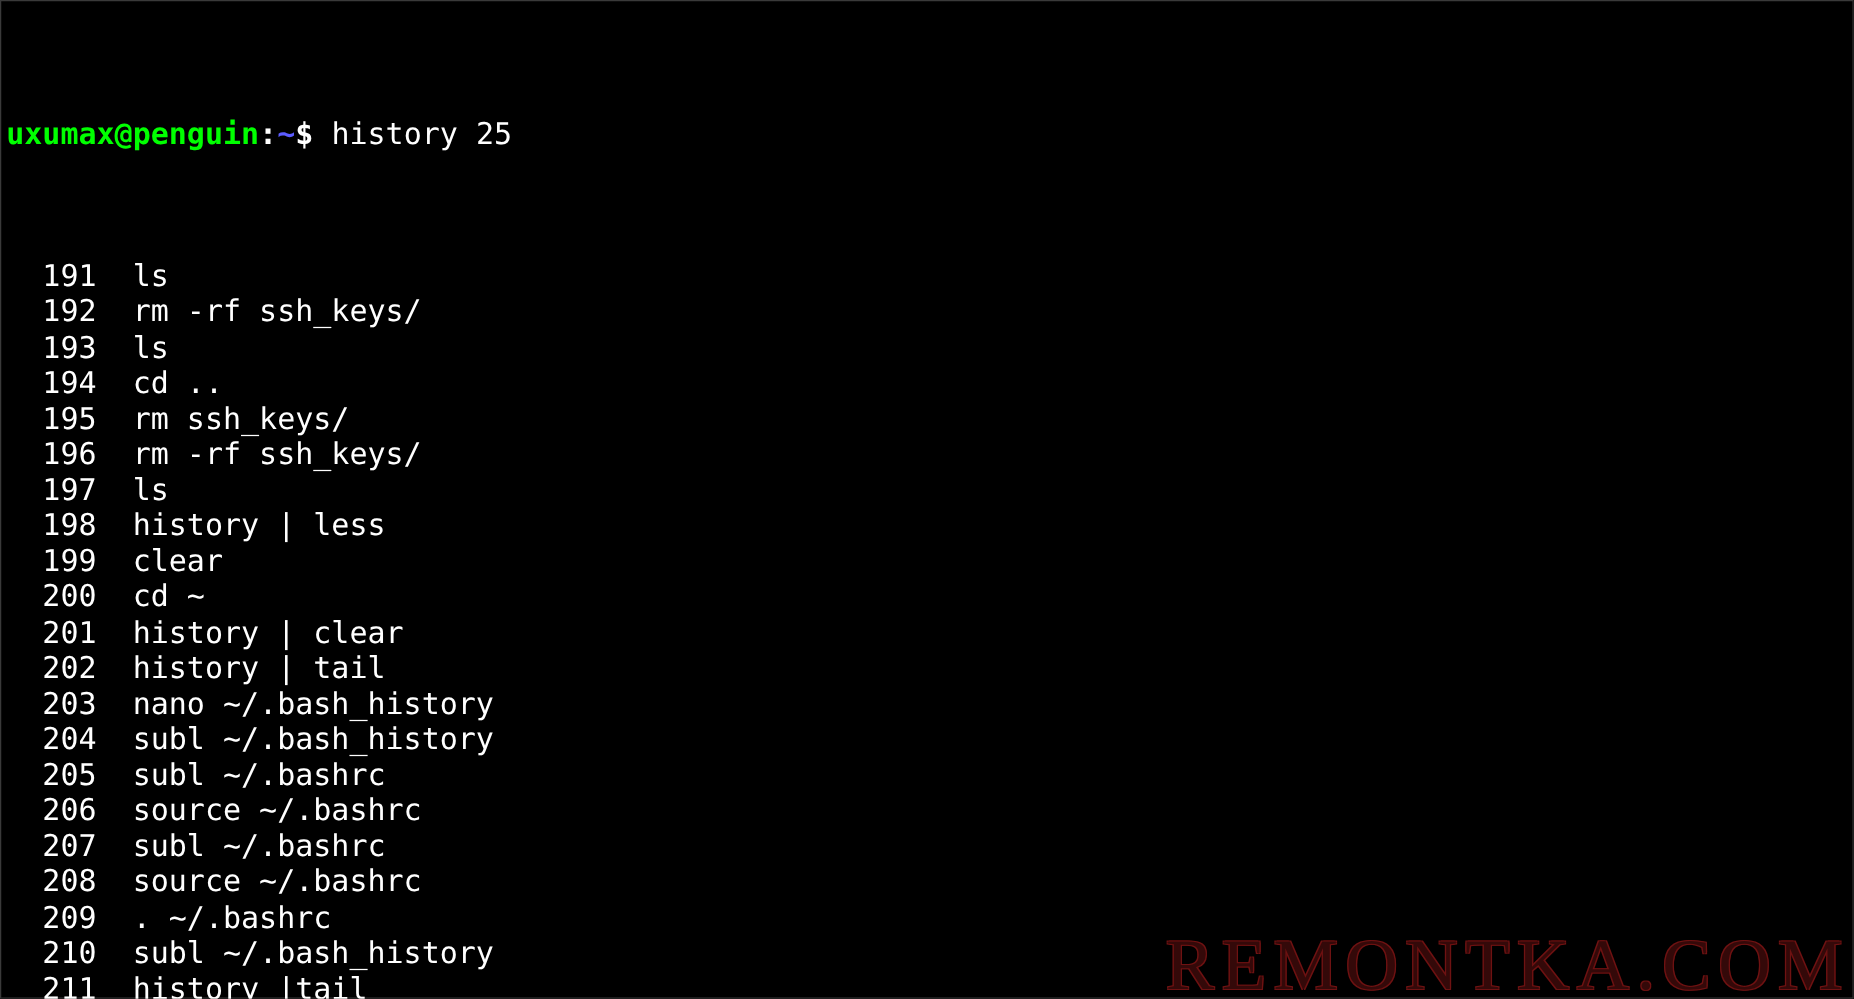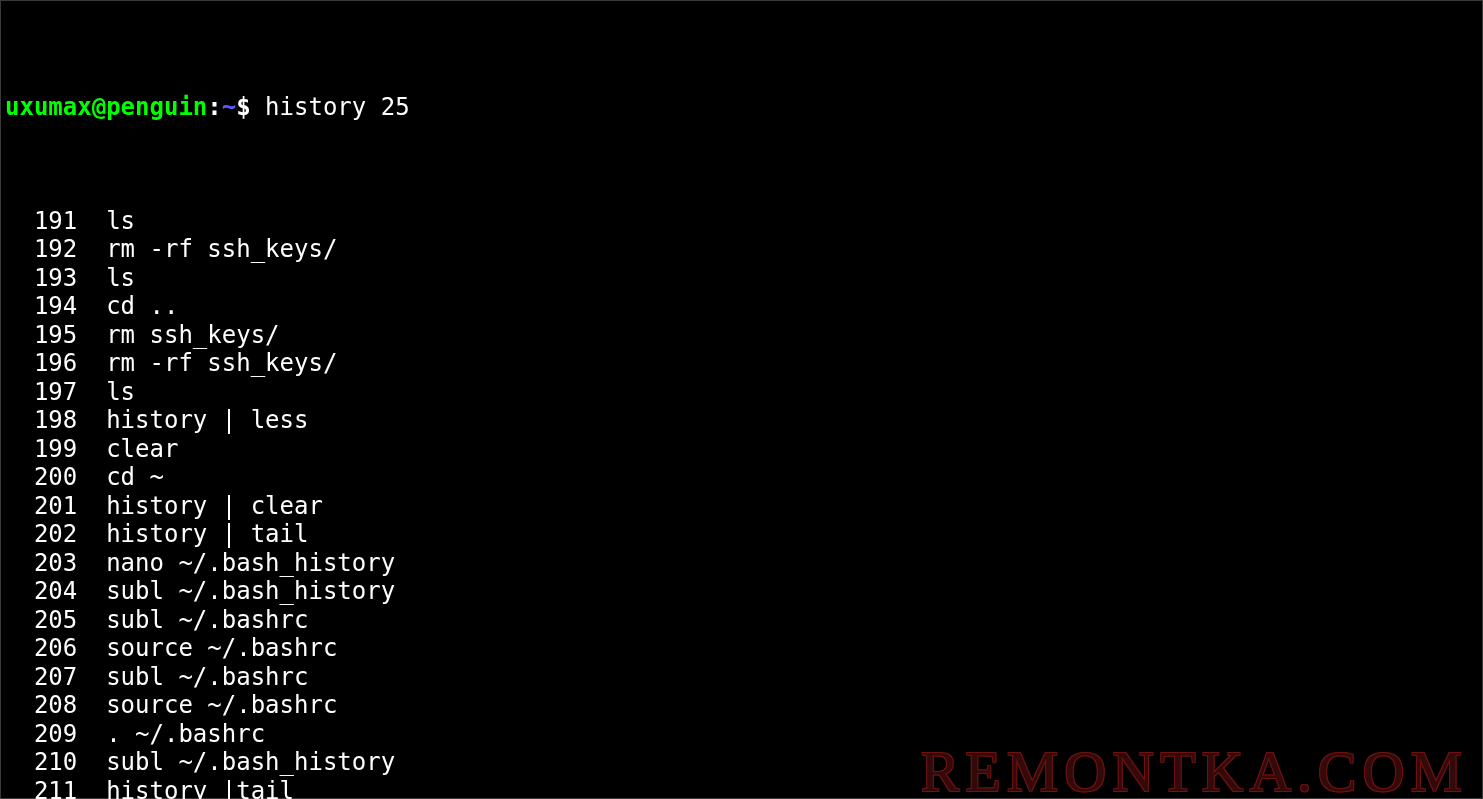--- a/index.html
+++ b/index.html
@@ -24,21 +24,21 @@
     border: 1px solid #3a3a3a;
   }
   .prompt-user { color: #00ff00; font-weight: bold; }
   .prompt-colon { color: #ffffff; font-weight: bold; }
   .prompt-path { color: #5c5cff; font-weight: bold; }
   .prompt-dollar { color: #ffffff; font-weight: bold; }
   .cmd { color: #ffffff; }
   .line { display: block; white-space: pre; }
   .watermark {
     position: absolute;
-    right: 14px;
+    right: 2px;
     bottom: 12px;
     font-family: "Georgia", "Times New Roman", serif;
     font-size: 58px;
     letter-spacing: 6px;
     color: #3a0a0a;
     text-shadow:
       -1px -1px 0 #7a1414,
        1px -1px 0 #7a1414,
       -1px  1px 0 #7a1414,
        1px  1px 0 #7a1414;

